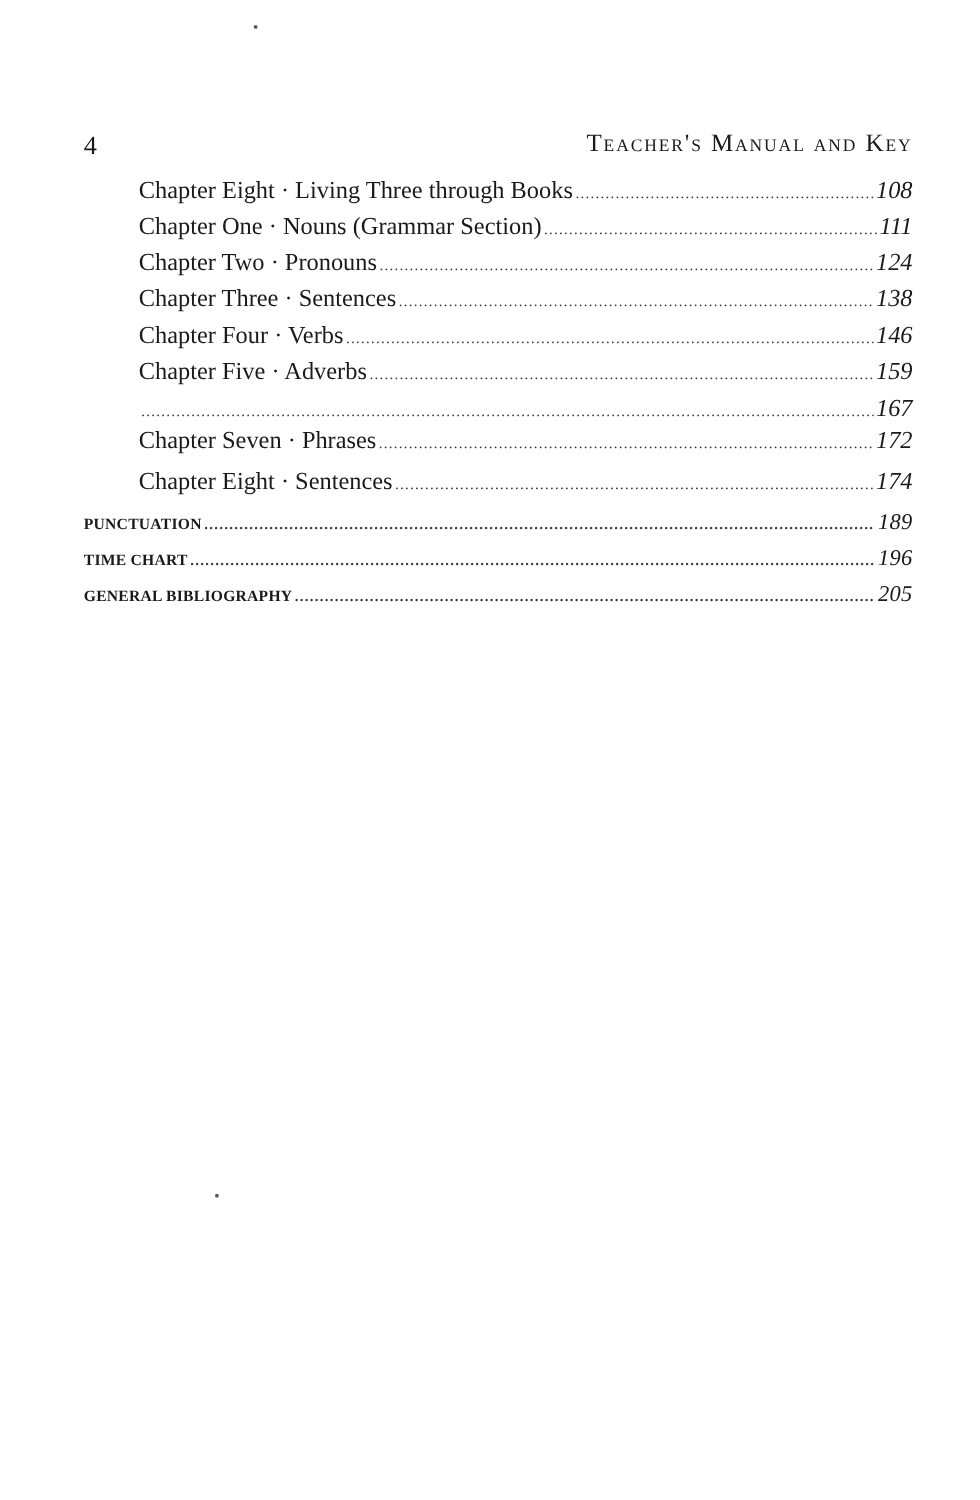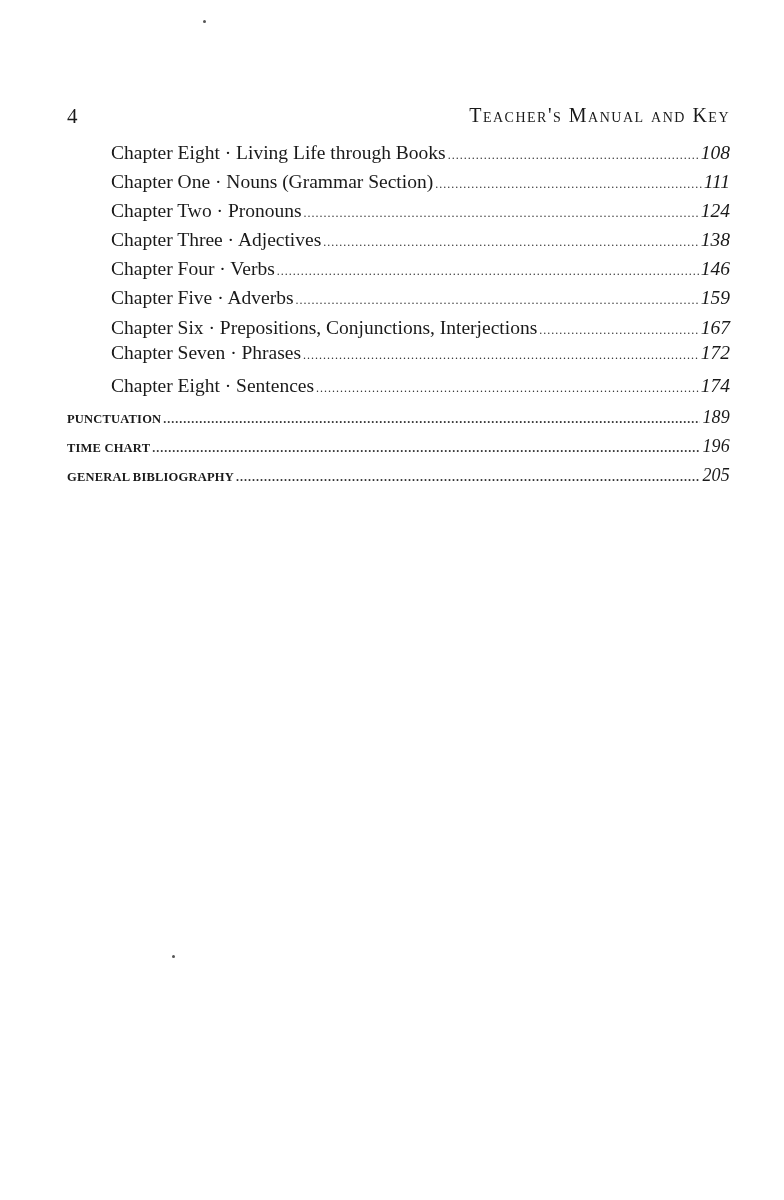--- a/index.html
+++ b/index.html
@@ -20,51 +20,50 @@
   .dot { position: absolute; width: 3px; height: 3px; border-radius: 50%; background: #555; }
 </style>
 </head>
 <body>
 
 <span class="page-number">4</span>
 <span class="running-head">Teacher's Manual and Key</span>
 
 <div class="toc">
   <div class="row chapter" style="top:142px">
-    <span class="label">Chapter Eight · Living Life through Books</span>
+    <span class="label">Chapter Eight · Living Three through Books</span>
     <span class="leader"></span>
     <span class="pg">108</span>
   </div>
   <div class="row chapter" style="top:171px">
     <span class="label">Chapter One · Nouns (Grammar Section)</span>
     <span class="leader"></span>
     <span class="pg">111</span>
   </div>
   <div class="row chapter" style="top:200px">
     <span class="label">Chapter Two · Pronouns</span>
     <span class="leader"></span>
     <span class="pg">124</span>
   </div>
   <div class="row chapter" style="top:229px">
-    <span class="label">Chapter Three · Adjectives</span>
+    <span class="label">Chapter Three · Sentences</span>
     <span class="leader"></span>
     <span class="pg">138</span>
   </div>
   <div class="row chapter" style="top:258px">
     <span class="label">Chapter Four · Verbs</span>
     <span class="leader"></span>
     <span class="pg">146</span>
   </div>
   <div class="row chapter" style="top:287px">
     <span class="label">Chapter Five · Adverbs</span>
     <span class="leader"></span>
     <span class="pg">159</span>
   </div>
   <div class="row chapter" style="top:317px">
-    <span class="label">Chapter Six · Prepositions, Conjunctions, Interjections</span>
     <span class="leader"></span>
     <span class="pg">167</span>
   </div>
   <div class="row chapter" style="top:342px">
     <span class="label">Chapter Seven · Phrases</span>
     <span class="leader"></span>
     <span class="pg">172</span>
   </div>
   <div class="row chapter" style="top:375px">
     <span class="label">Chapter Eight · Sentences</span>

